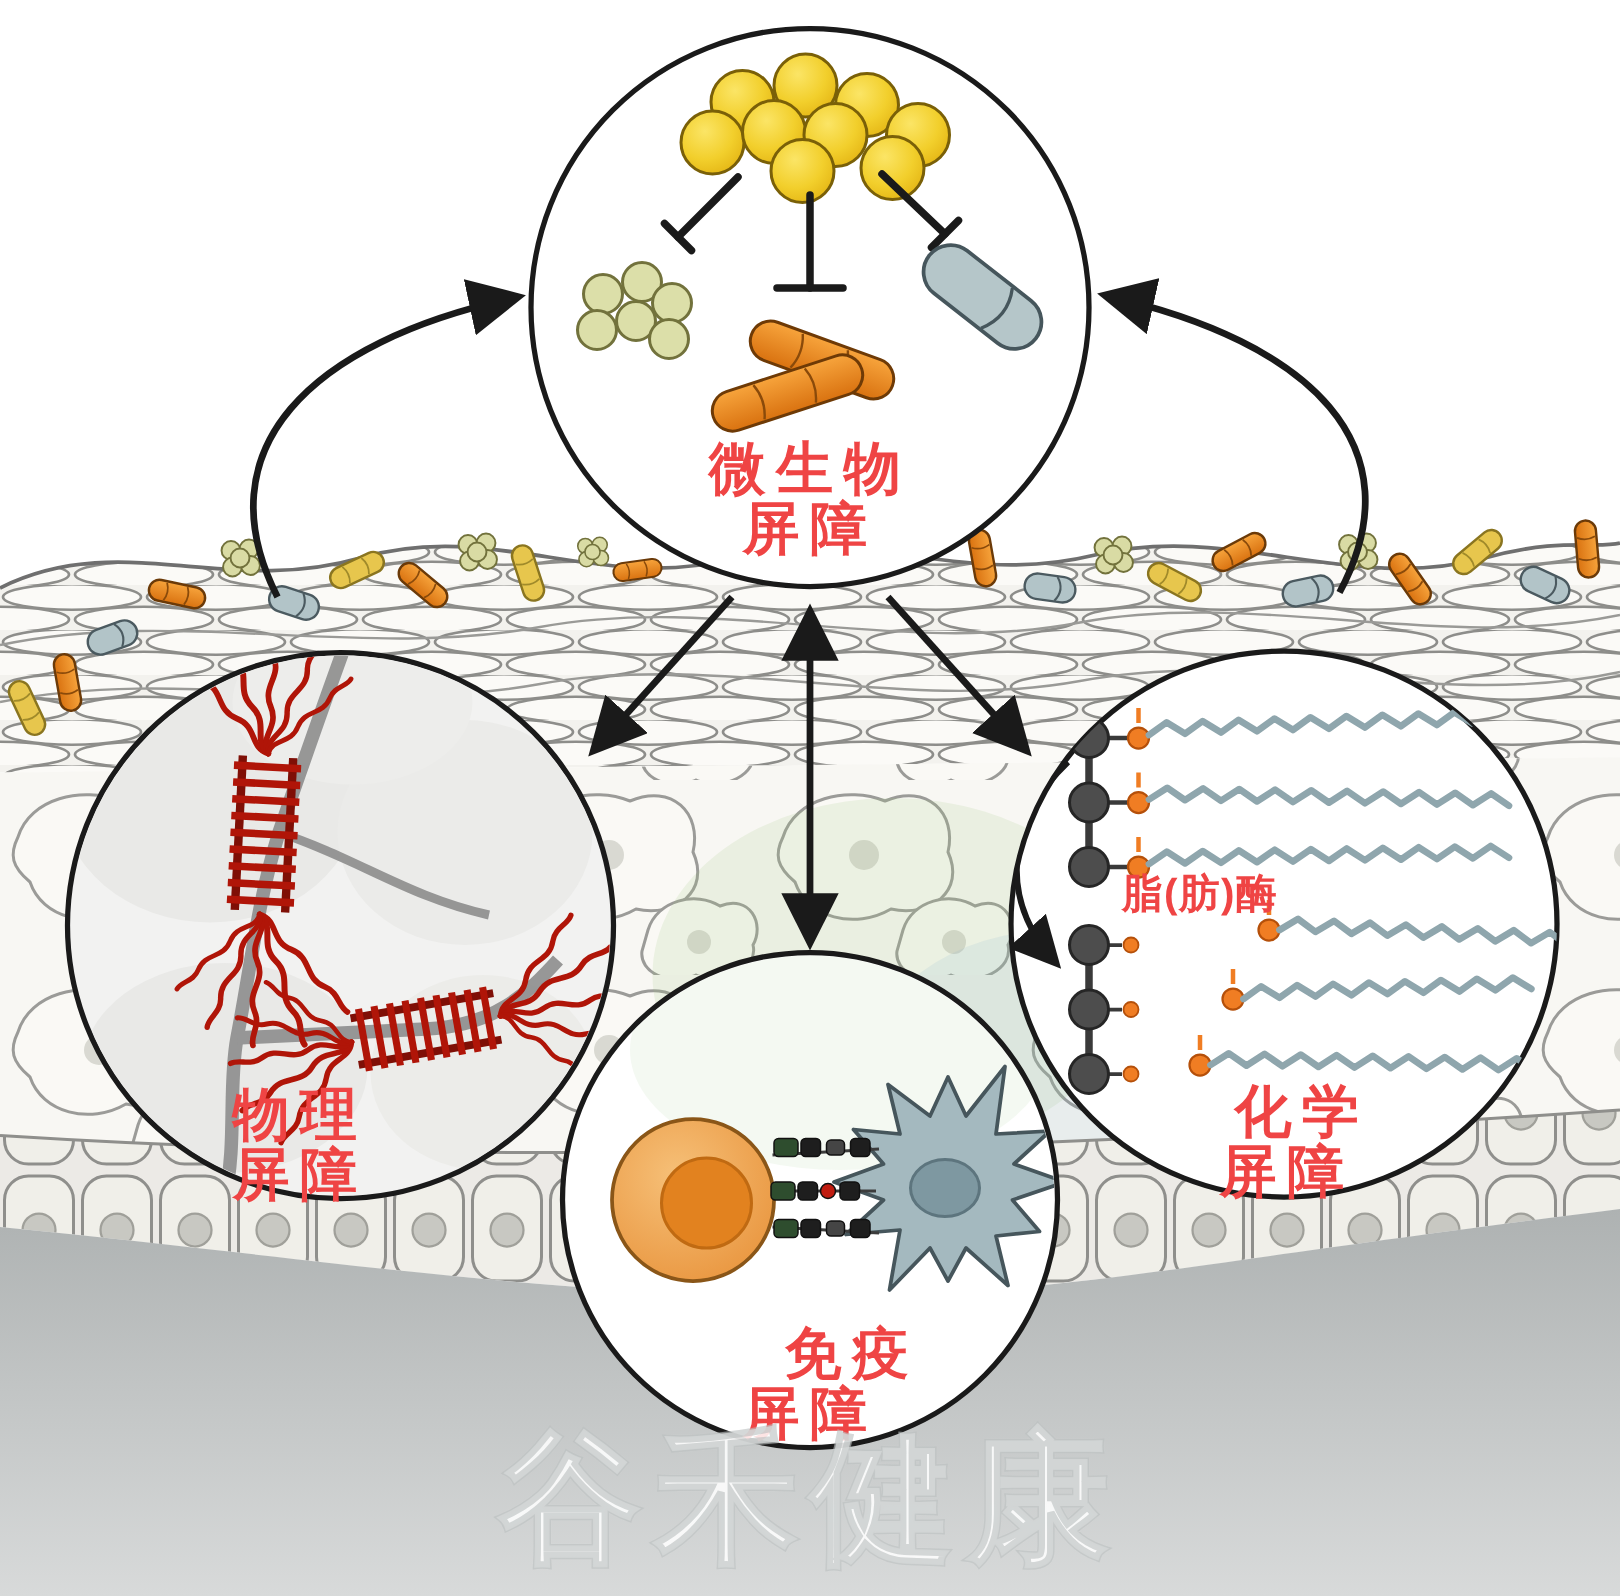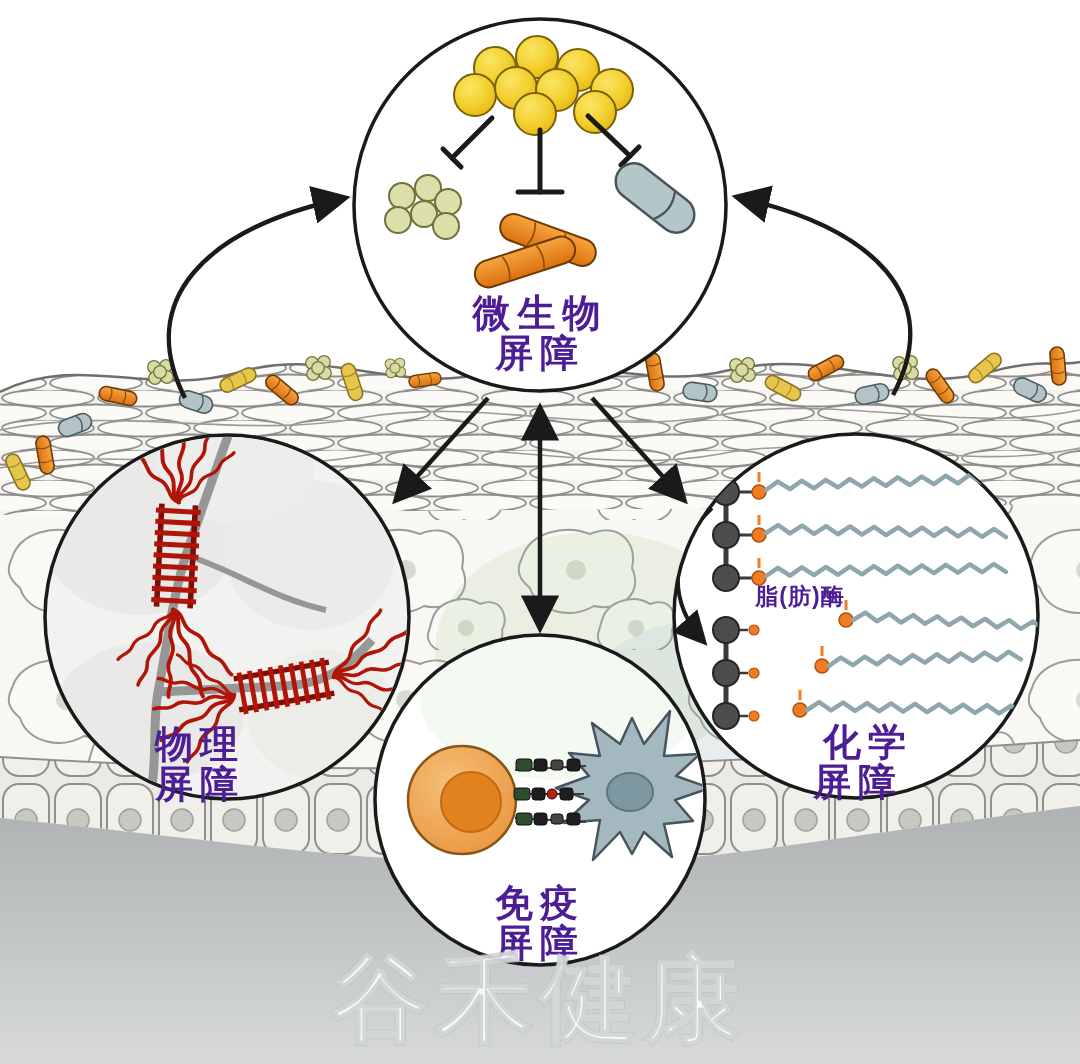--- a/index.html
+++ b/index.html
@@ -3,24 +3,24 @@
 <meta charset="utf-8">
 <style>
   html,body{margin:0;padding:0;background:#ffffff;}
   .stage{
     position:relative;width:1080px;height:1064px;overflow:hidden;background:#ffffff;
     font-family:"Liberation Sans","DejaVu Sans",sans-serif;
   }
   .stage svg{position:absolute;left:0;top:0;}
   .lbl{
     position:absolute;transform:translate(-50%,-50%);
-    font-weight:bold;font-size:38px;color:#4c1d95;white-space:nowrap;
+    font-weight:bold;font-size:38px;color:#ef4444;white-space:nowrap;
     letter-spacing:7px;text-align:right;line-height:1;
   }
-  .lbl.small{font-size:23px;letter-spacing:1px;}
+  .lbl.small{font-size:27px;letter-spacing:1px;}
   .wm{
     position:absolute;left:540px;top:1001px;transform:translate(-50%,-50%);
     font-size:96px;font-weight:bold;letter-spacing:8px;white-space:nowrap;
     color:rgba(255,255,255,0.78);
     -webkit-text-stroke:2px rgba(185,190,190,0.60);
     text-shadow:0 0 2px rgba(255,255,255,0.35);
   }
 </style>
 </head>
 <body>
@@ -340,18 +340,18 @@
 <div class="lbl" style="left:540px;top:313px">微生物</div>
 <div class="lbl" style="left:540px;top:353px">屏障</div>
 
 <div class="lbl" style="left:200px;top:744px">物理</div>
 <div class="lbl" style="left:200px;top:784px">屏障</div>
 
 <div class="lbl small" style="left:800px;top:596px">脂(肪)酶</div>
 <div class="lbl" style="left:868px;top:742px">化学</div>
 <div class="lbl" style="left:858px;top:782px">屏障</div>
 
-<div class="lbl" style="left:540px;top:903px">免疫</div>
+<div class="lbl" style="left:568px;top:903px">免疫</div>
 <div class="lbl" style="left:540px;top:943px">屏障</div>
 
 <div class="wm">谷禾健康</div>
 
 </div>
 
 </body></html>

